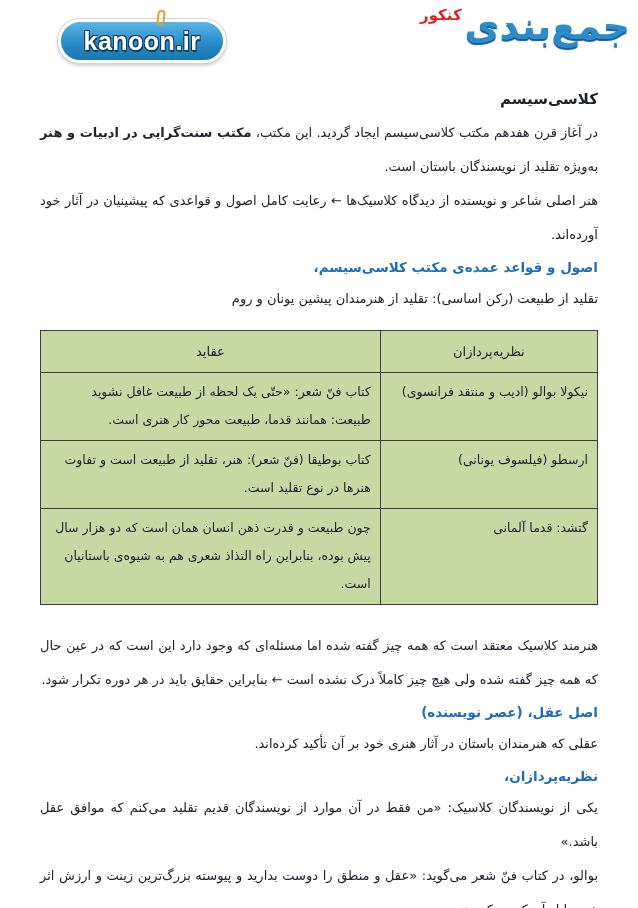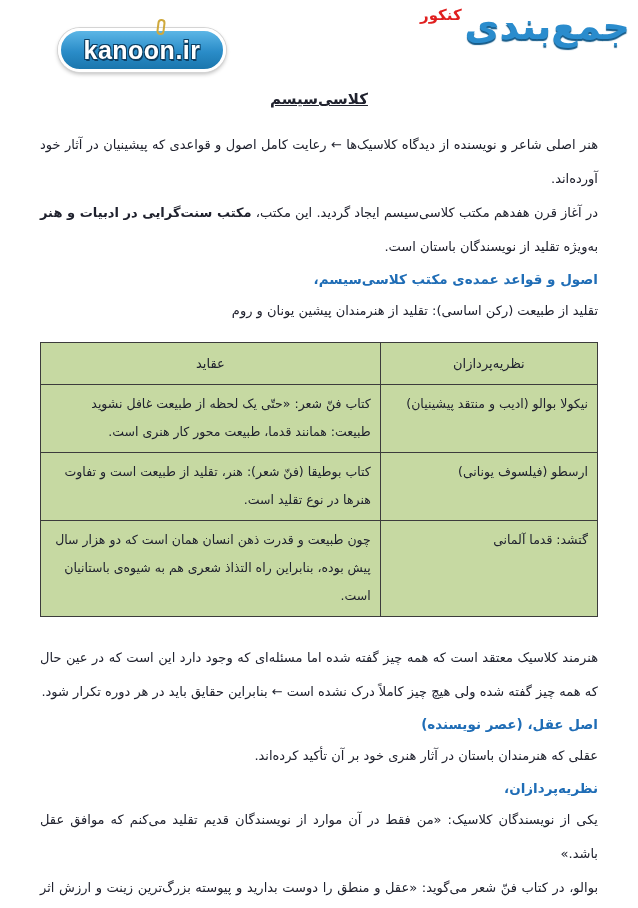--- a/index.html
+++ b/index.html
@@ -13,21 +13,21 @@
   html,body{margin:0;padding:0;}
   body{
     width:638px;height:908px;background:#ffffff;
     font-family:"DejaVu Sans",sans-serif;
     direction:rtl;color:var(--text-dark);
   }
   .page{position:relative;width:638px;height:908px;background:#fff;overflow:hidden;}
 
   
   .kanoon-pill{
-    position:absolute;left:58px;top:28px;width:168px;height:44px;
+    position:absolute;left:58px;top:19px;width:168px;height:44px;
     border-radius:24px;
     background:linear-gradient(180deg,#5cb6e6 0%,#2a8cc8 55%,#1a76ad 100%);
     border:3px solid #fff;
     box-shadow:0 0 0 1px #d4d4d4,0 2px 4px rgba(0,0,0,.28);
     display:flex;align-items:center;justify-content:center;
   }
   .kanoon-text{
     font-family:"Liberation Sans",sans-serif;font-weight:bold;font-size:25px;
     color:#fff;direction:ltr;letter-spacing:.5px;
     text-shadow:-1px -1px 0 #0d3e61,1px -1px 0 #0d3e61,-1px 1px 0 #0d3e61,1px 2px 0 #0d3e61;
@@ -46,41 +46,41 @@
     color:var(--brand-blue);
     text-shadow:0 2px 1px #155a88;
   }
   .brand-accent{
     font-size:15px;font-weight:bold;line-height:1;
     color:var(--brand-red);margin-top:3px;
   }
 
   
   .content{position:absolute;top:90px;right:40px;left:40px;}
-  .title{font-size:15px;font-weight:bold;text-align:center;margin:0 0 20px;text-decoration:underline;}
+  .title{font-size:15px;font-weight:bold;margin:0 0 8px;}
   .para{font-size:13px;line-height:34px;text-align:justify;margin:0;}
   .blue-heading{
     font-size:13.5px;font-weight:bold;color:var(--heading-blue);
     margin:0;line-height:30px;
   }
 
   table.theorists{
     width:100%;border-collapse:collapse;margin-top:14px;
     font-size:12.5px;table-layout:fixed;
   }
   table.theorists th,table.theorists td{
     border:1px solid #3c3c3c;background:var(--table-green);
   }
   table.theorists th{
     height:42px;text-align:center;font-weight:normal;font-size:13px;padding:0 22px;
   }
   table.theorists td{
     vertical-align:top;line-height:28px;padding:5px 9px 6px;text-align:right;
   }
-  .col-theorist{width:39%;}
+  .col-theorist{width:39%;font-family:Liberation Serif, serif;}
   .col-belief{width:61%;}
   .cell-belief{white-space:pre-line;text-align:justify;margin-left:33px;}
   .after-table{margin-top:24px;}
 </style>
 </head>
 <body>
 
 <div class="page">
 
   <div class="kanoon-pill">
@@ -90,38 +90,38 @@
 
   <div class="brand">
     <span class="brand-main">جمع‌بندی</span>
     <span class="brand-accent">کنکور</span>
   </div>
 
   <div class="content">
 
     <h1 class="title">کلاسی‌سیسم</h1>
 
+    <p class="para"><span>در آغاز قرن هفدهم مکتب کلاسی‌سیسم ایجاد گردید. این مکتب، </span><b>مکتب سنت‌گرایی در ادبیات و هنر</b><span> به‌ویژه تقلید از نویسندگان باستان است.</span></p>
+
     <p class="para">هنر اصلی شاعر و نویسنده از دیدگاه کلاسیک‌ها ← رعایت کامل اصول و قواعدی که پیشینیان در آثار خود آورده‌اند.</p>
-
-    <p class="para"><span>در آغاز قرن هفدهم مکتب کلاسی‌سیسم ایجاد گردید. این مکتب، </span><b>مکتب سنت‌گرایی در ادبیات و هنر</b><span> به‌ویژه تقلید از نویسندگان باستان است.</span></p>
 
     <h2 class="blue-heading">اصول و قواعد عمده‌ی مکتب کلاسی‌سیسم،</h2>
 
     <p class="para">تقلید از طبیعت (رکن اساسی): تقلید از هنرمندان پیشین یونان و روم</p>
 
     <table class="theorists">
       <thead>
         <tr>
           <th class="col-theorist">نظریه‌پردازان</th>
           <th class="col-belief">عقاید</th>
         </tr>
       </thead>
       <tbody>
         <tr>
-          <td class="cell-theorist">نیکولا بوالو (ادیب و منتقد پیشینیان)</td>
+          <td class="cell-theorist">نیکولا بوالو (ادیب و منتقد فرانسوی)</td>
           <td class="cell-belief">کتاب فنّ شعر: «حتّی یک لحظه از طبیعت غافل نشوید
 طبیعت: همانند قدما، طبیعت محور کار هنری است.</td>
         </tr>
         <tr>
           <td class="cell-theorist">ارسطو (فیلسوف یونانی)</td>
           <td class="cell-belief">کتاب بوطیقا (فنّ شعر): هنر، تقلید از طبیعت است و تفاوت هنرها در نوع تقلید است.</td>
         </tr>
         <tr>
           <td class="cell-theorist">گتشد: قدما آلمانی</td>
           <td class="cell-belief">چون طبیعت و قدرت ذهن انسان همان است که دو هزار سال پیش بوده، بنابراین راه التذاذ شعری هم به شیوه‌ی باستانیان است.</td>

